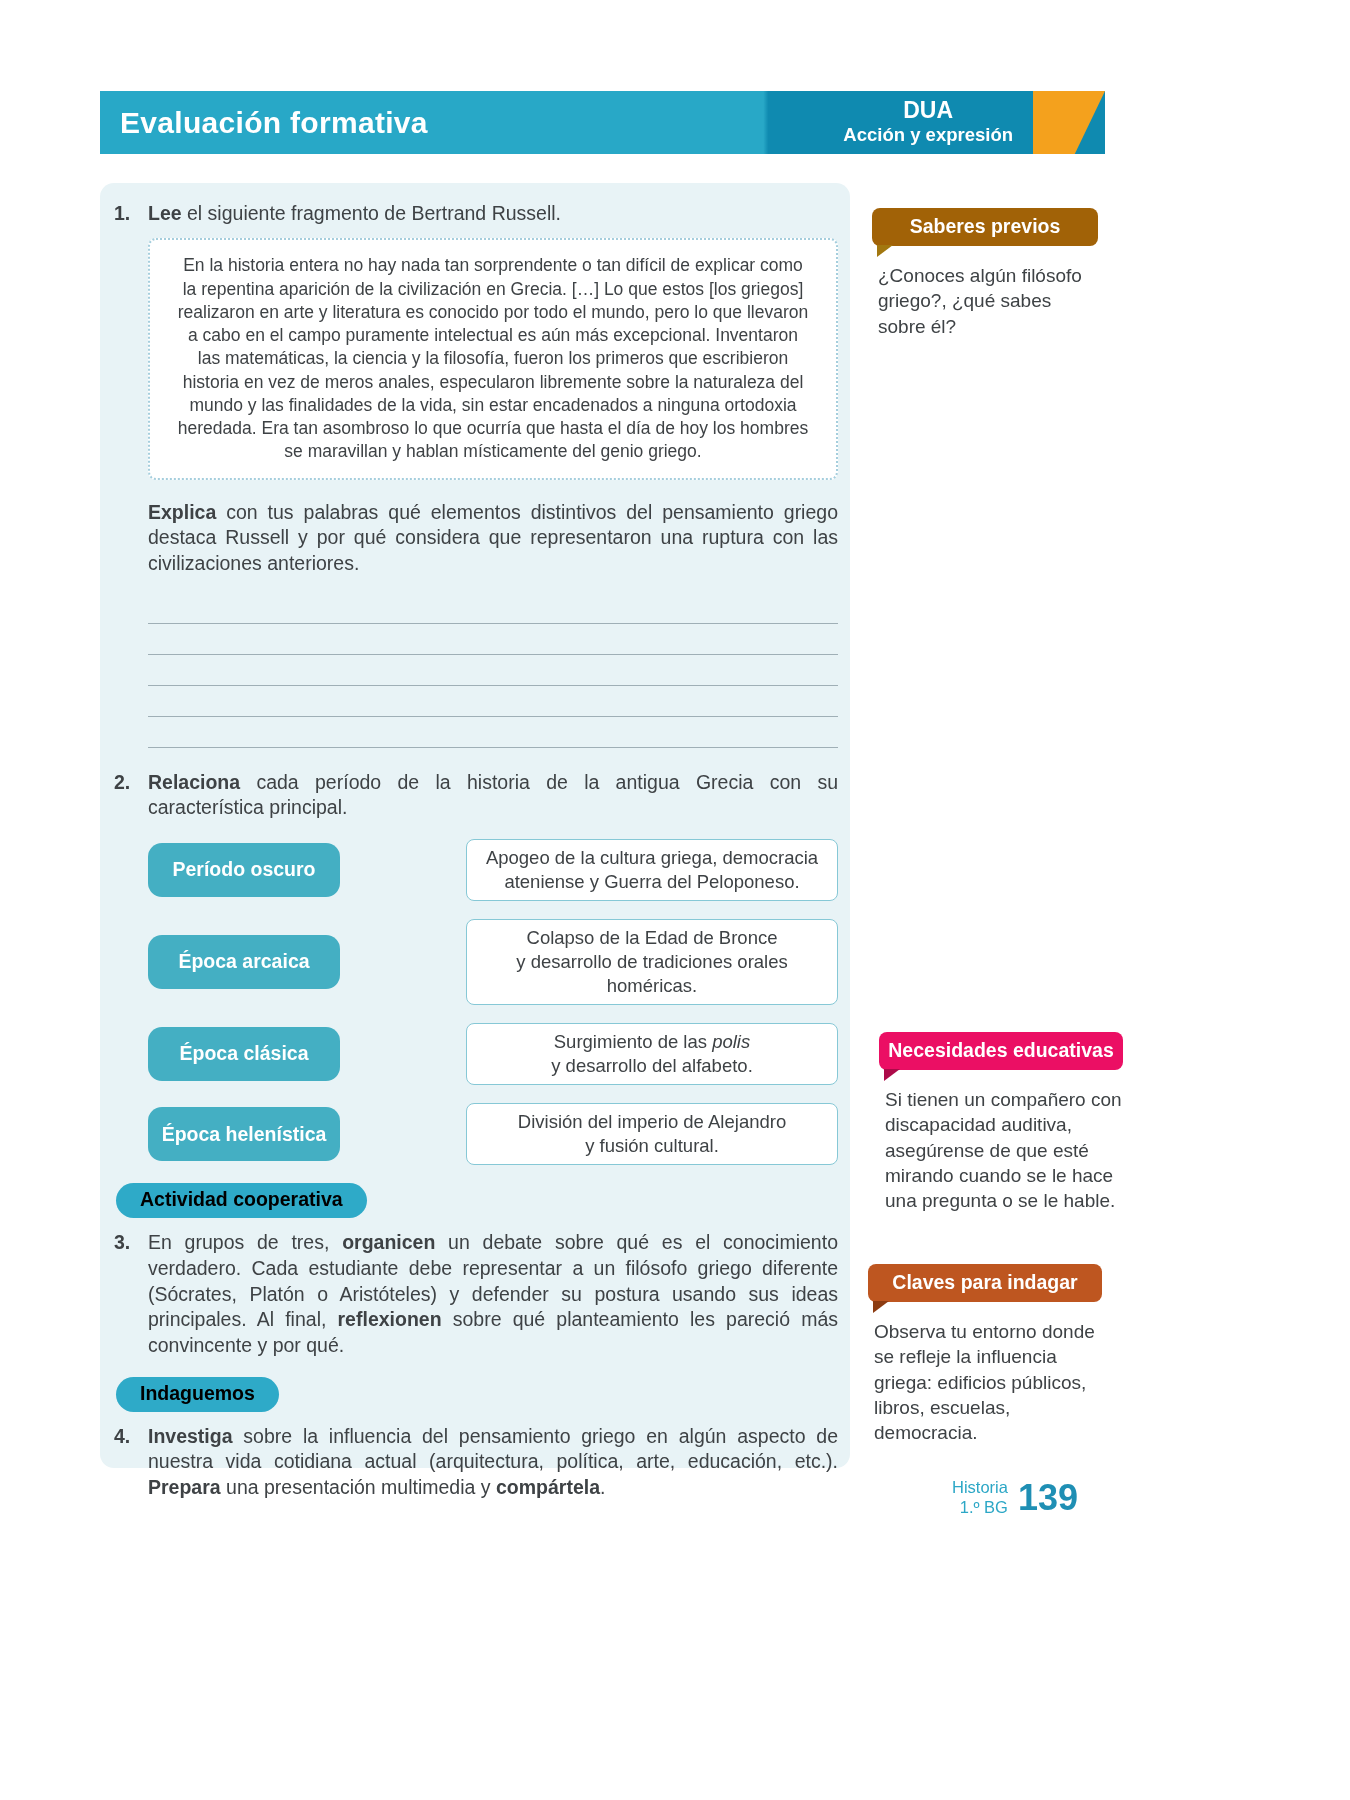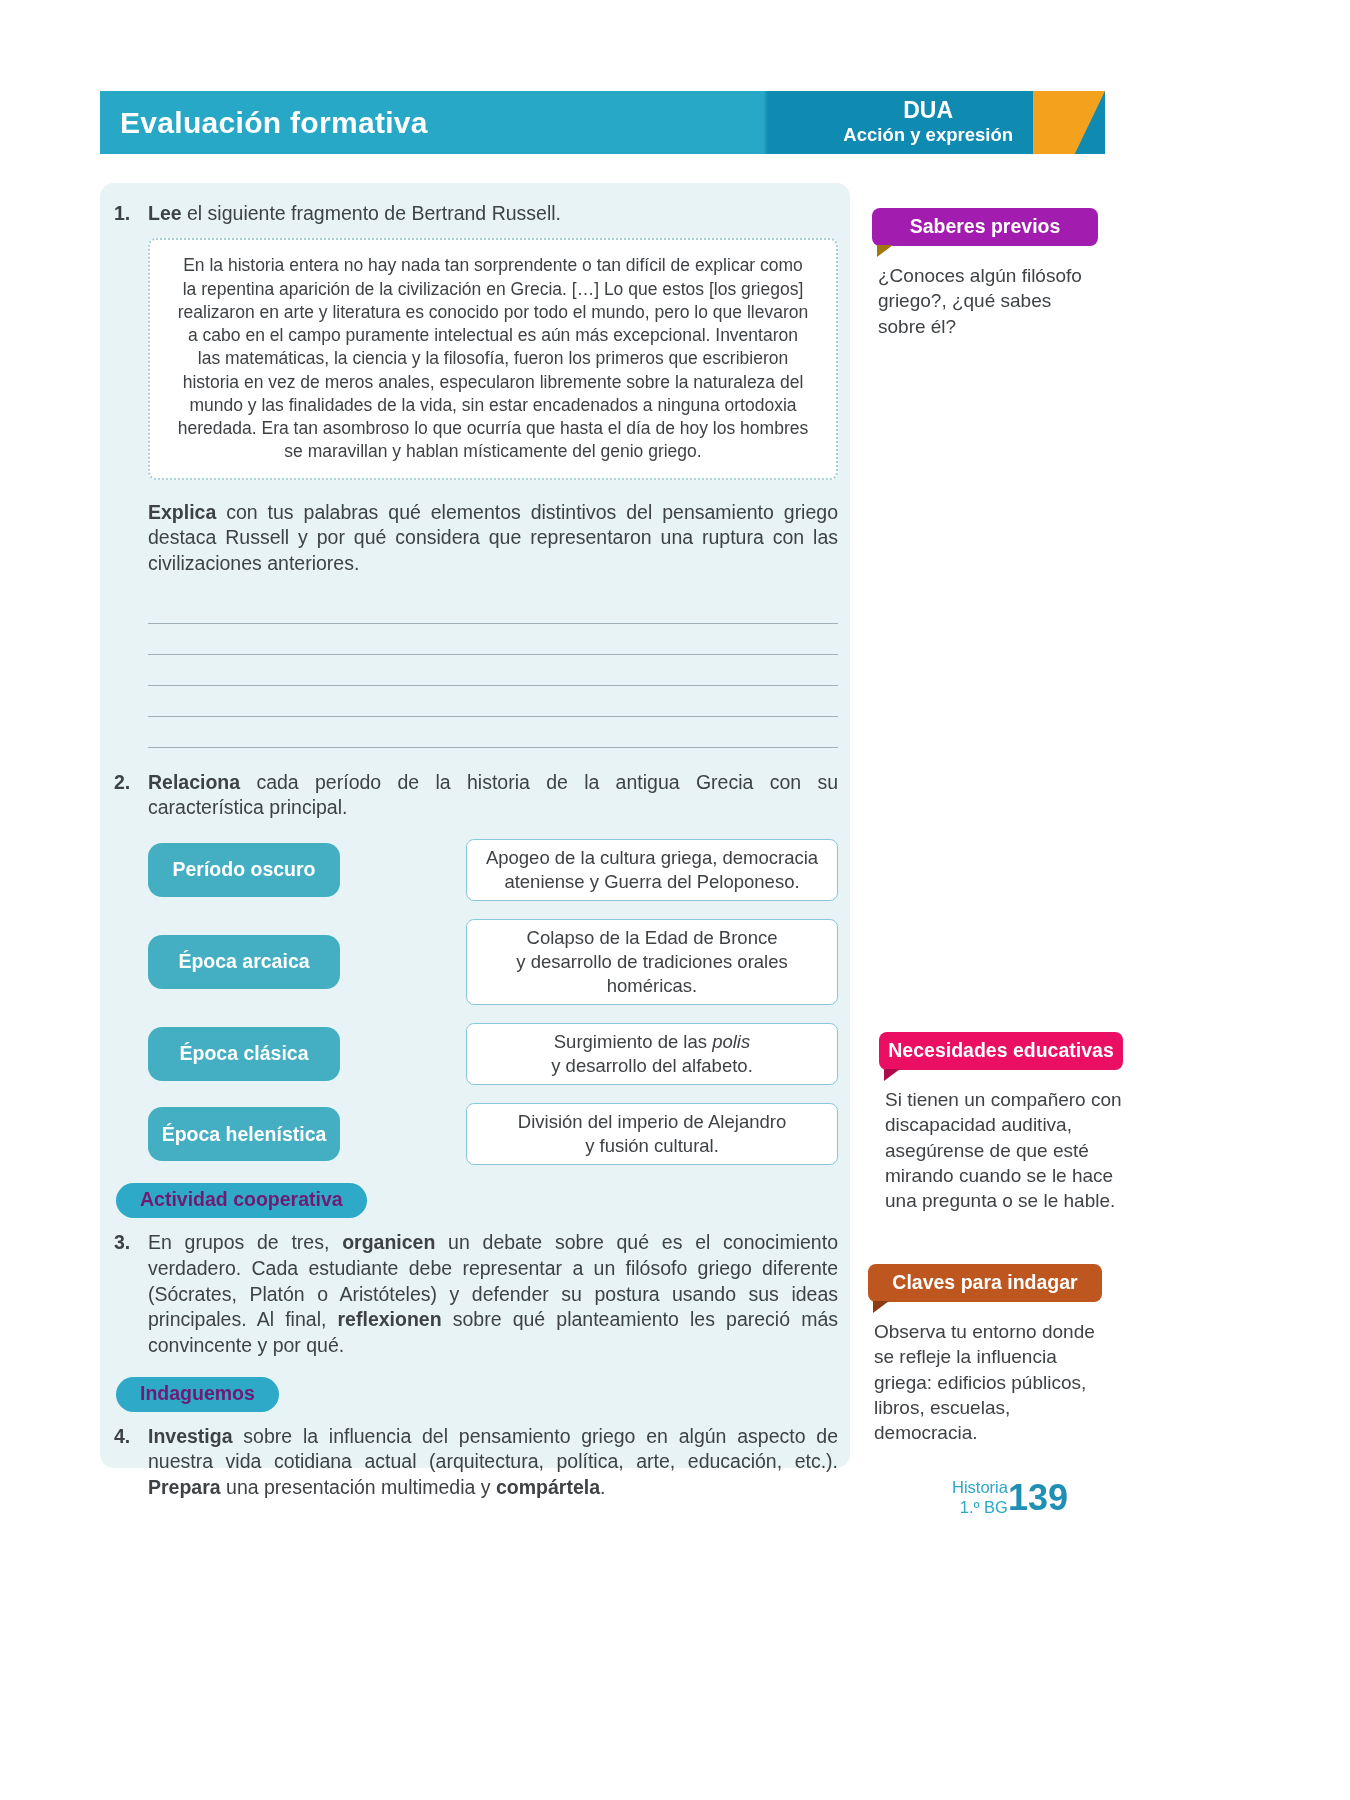--- a/index.html
+++ b/index.html
@@ -39,47 +39,47 @@
   .ex2 { margin-top:22px; }
   .match-row { display:flex; justify-content:space-between; align-items:center; margin-top:18px; }
   .period-btn { width:192px; height:54px; background:#44afc3; border-radius:14px;
     display:flex; align-items:center; justify-content:center;
     color:#ffffff; font-weight:bold; font-size:19.5px; text-align:center; }
   .target-box { width:372px; min-height:54px; background:#ffffff;
     border:1.5px solid #86c8d6; border-radius:8px; box-sizing:border-box;
     display:flex; flex-direction:column; align-items:center; justify-content:center;
     text-align:center; font-size:18.5px; line-height:1.3; padding:6px 8px; }
 
-  .pill { display:inline-block; background:#2eaac8; color:#701a75; font-weight:bold;
+  .pill { display:inline-block; background:#2eaac8; color:#000000; font-weight:bold;
     font-size:19.5px; padding:5px 24px 7px 24px; border-radius:20px; margin:18px 0 12px 2px; }
 
   .para { margin:0; font-size:19.5px; line-height:1.32; }
 
   
   .callout { position:absolute; }
   .callout-head { position:relative; border-radius:8px; color:#ffffff; font-weight:bold;
     font-size:19.5px; text-align:center; padding:7px 6px 8px 6px; }
   .callout-head::after { content:""; position:absolute; left:5px; bottom:-11px;
     width:0; height:0; border-style:solid; border-width:12px 16px 0 0; }
   .callout-body { padding:17px 0 0 6px; font-size:19px; line-height:1.33; color:#3e4245; }
 
   #saberes { left:872px; top:208px; width:226px; }
-  #saberes .callout-head { background:#a21caf; }
+  #saberes .callout-head { background:#a16207; }
   #saberes .callout-head::after { border-color:#a2770f transparent transparent transparent; }
 
   #necesidades { left:879px; top:1032px; width:244px; }
   #necesidades .callout-head { background:#eb0f64; }
   #necesidades .callout-head::after { border-color:#ad0a49 transparent transparent transparent; }
 
   #claves { left:868px; top:1264px; width:234px; }
   #claves .callout-head { background:#be5620; }
   #claves .callout-head::after { border-color:#8c3c12 transparent transparent transparent; }
 
   
-  .footer { position:absolute; left:952px; top:1478px; display:flex; align-items:center; gap:0; }
+  .footer { position:absolute; left:952px; top:1478px; display:flex; align-items:center; gap:10px; }
   .footer-course { text-align:right; color:#2ca7c6; font-size:16.5px; line-height:1.2; }
   .footer-page { color:#1f8fb4; font-size:36px; font-weight:bold; line-height:1; }
 
   b, i { }
 </style>
 </head>
 <body>
 
 <div class="page">
 

